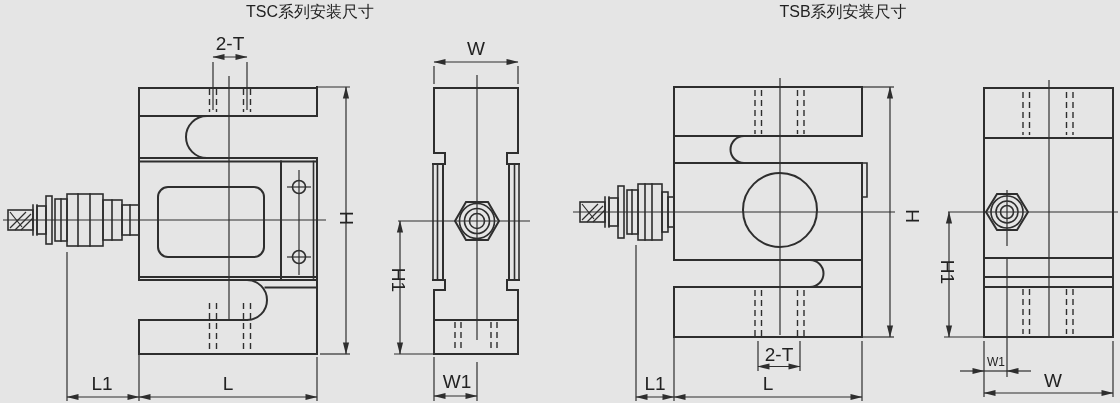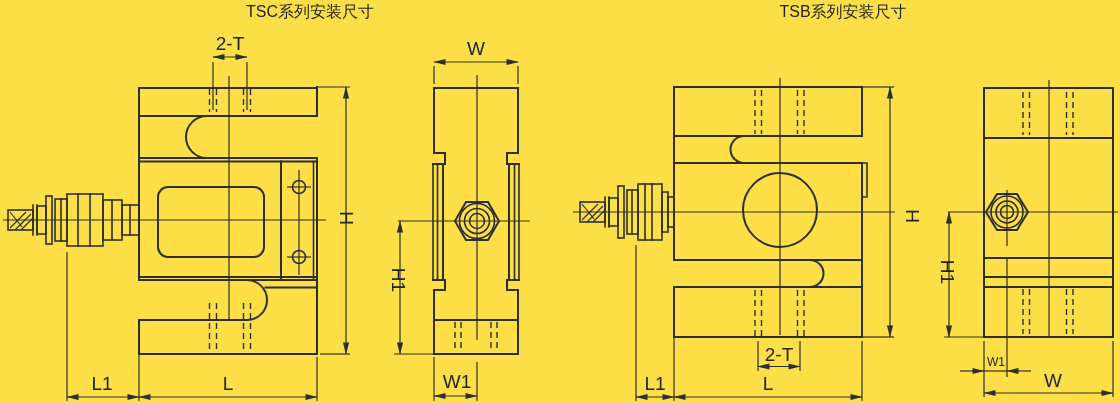--- a/index.html
+++ b/index.html
@@ -1,16 +1,16 @@
 <!DOCTYPE html>
 <html><head>
 <meta charset="utf-8">
 <style>
   html,body{margin:0;padding:0;background:#ffffff;}
-  .stage{width:1120px;height:403px;position:relative;background:#fde047;overflow:hidden;}
+  .stage{width:1120px;height:403px;position:relative;background:#e5e5e5;overflow:hidden;}
   svg{display:block;}
   .ol{stroke:#2e2e2e;stroke-width:2;fill:none;stroke-linecap:square;stroke-linejoin:miter;}
   .ml{stroke:#2e2e2e;stroke-width:1.6;fill:none;stroke-linecap:square;}
   .tl{stroke:#2e2e2e;stroke-width:1.2;fill:none;stroke-linecap:butt;}
   .dash{stroke:#2e2e2e;stroke-width:1.4;fill:none;stroke-dasharray:6 4;}
   .lbl{font-family:"Liberation Sans",sans-serif;font-size:19px;fill:#222;text-anchor:middle;}
   .sm{font-family:"Liberation Sans",sans-serif;font-size:12px;fill:#222;text-anchor:middle;}
   .ttl{font-family:"Liberation Sans",sans-serif;font-size:16px;fill:#222;text-anchor:middle;}
 </style>
 </head>

